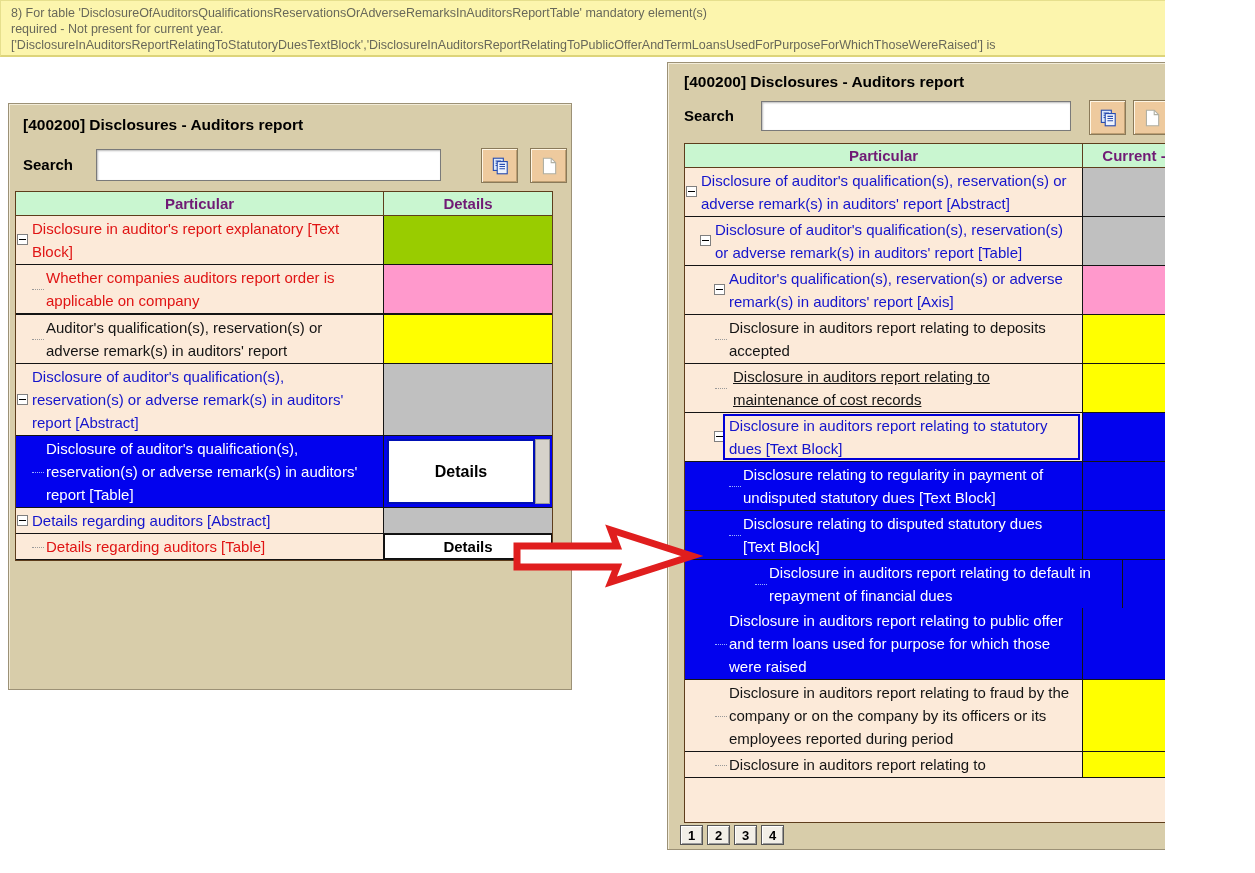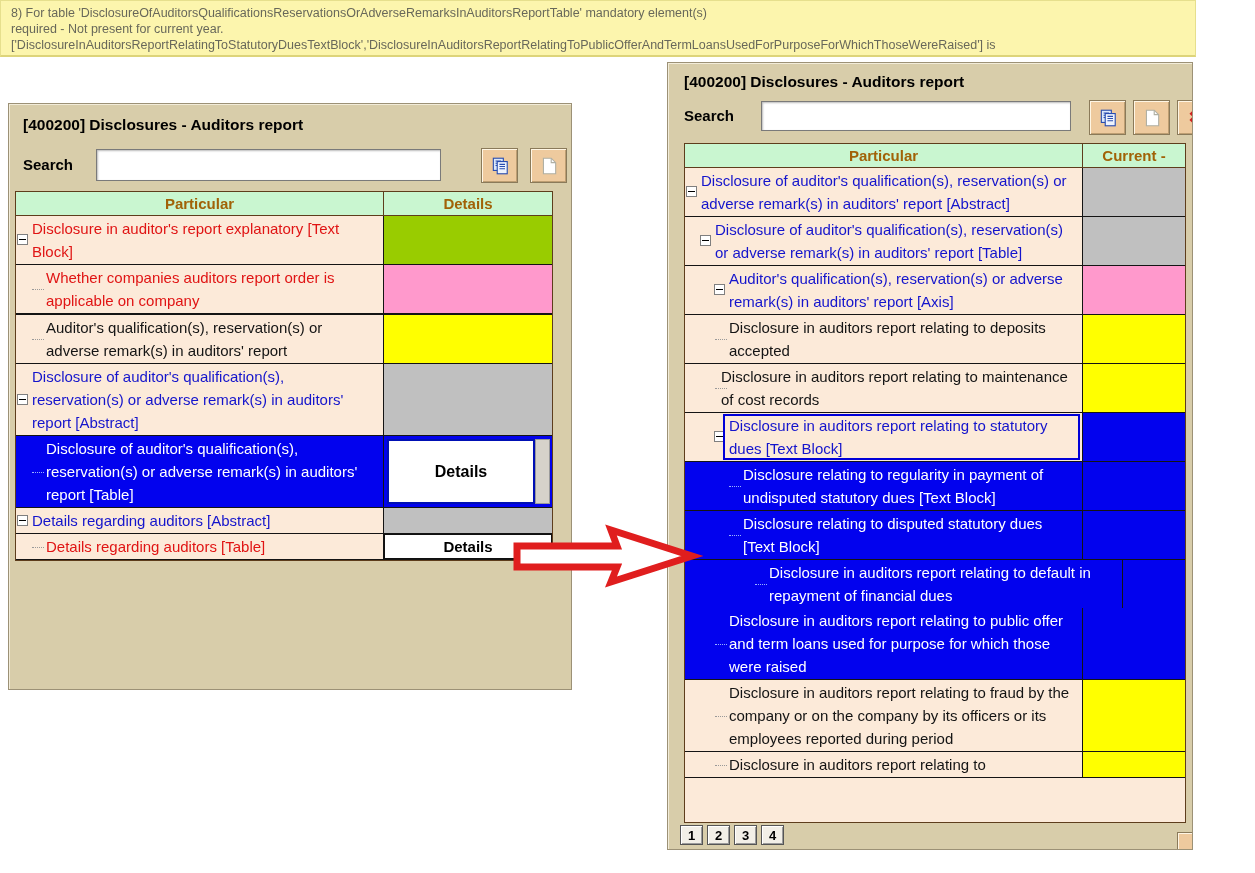--- a/index.html
+++ b/index.html
@@ -1,18 +1,18 @@
 <!DOCTYPE html>
 <html><head>
 <meta charset="utf-8">
 <style>
   * { box-sizing: border-box; margin: 0; padding: 0; }
   html,body { background:#fff; }
   .stage {
-    position: relative; width: 1255px; height: 873px; overflow: hidden;
+    position: relative; width: 1165px; height: 873px; overflow: hidden;
     background:#fff; font-family: "Liberation Sans", sans-serif;
   }
   
   .banner {
     position:absolute; left:0; top:0; width:1196px; height:57px;
     background:#fcf5ad; border:1px solid #e6df8d; border-bottom:2px solid #ddd47a;
     padding:4px 10px; color:#68685a; font-size:12.5px; line-height:16px;
     white-space:nowrap; overflow:hidden;
   }
   
@@ -41,21 +41,21 @@
     width:37px; height:35px; background:#eeca9e; border:1px solid #8a7a5a;
     box-shadow: inset 1px 1px 0 #fff6e4, inset -1px -1px 0 #bd9e72;
     display:flex; align-items:center; justify-content:center; cursor:pointer; flex:0 0 auto;
   }
   .x-glyph { color:#cf2020; font-weight:bold; font-size:17px; line-height:1; }
   
   .grid { position:absolute; border:1px solid #5e3d1c; background:#fcead9; overflow:hidden; }
   .grid.lgrid { left:6px;  top:87px; width:538px; --pw:368px; }
   .grid.rgrid { left:16px; top:80px; width:502px; height:680px; --pw:398px; }
   .ghead { display:flex; height:24px; background:#c9f6d0; border-bottom:1px solid #5e3d1c; }
-  .hc { display:flex; align-items:center; justify-content:center; font-weight:bold; font-size:15px; color:#a16207; overflow:hidden; white-space:nowrap; }
+  .hc { display:flex; align-items:center; justify-content:center; font-weight:bold; font-size:15px; color:#701a75; overflow:hidden; white-space:nowrap; }
   .hc.h1 { flex:0 0 var(--pw); border-right:1px solid #5e3d1c; }
   .hc.h2 { flex:1; }
   .trow { display:flex; border-bottom:1px solid #141414; background:#fcead9; }
   .trow.merge-below { border-bottom:none; }
   .trow.selected { background:#0202ee; }
   .cell.part {
     flex:0 0 var(--pw); position:relative; border-right:1px solid #141414;
     font-size:15px; line-height:23px; padding:1px 4px 1px 16px;
   }
   .cell.curr { flex:1; position:relative; }
@@ -228,21 +228,21 @@
             <div class="cell part t-blue" style="padding-left: 44px;"><span class="expander" style="left: 29px;">
                 <i></i>
               </span><span class="rowtext">Auditor's qualification(s), reservation(s) or adverse remark(s) in auditors' report [Axis]</span></div>
             <div class="cell curr" style="background: rgb(255, 153, 204);"></div>
           </div>
           <div class="trow">
             <div class="cell part t-black" style="padding-left: 44px;"><span class="dots" style="left: 30px;"></span><span class="rowtext">Disclosure in auditors report relating to deposits accepted</span></div>
             <div class="cell curr" style="background: rgb(255, 255, 0);"></div>
           </div>
           <div class="trow">
-            <div class="cell part t-black" style="padding-left: 36px;"><span class="dots" style="left: 30px;"></span><span class="rowtext">Disclosure in auditors report relating to maintenance of cost records</span></div>
+            <div class="cell part t-black" style="padding-left: 48px; text-decoration: underline;"><span class="dots" style="left: 30px;"></span><span class="rowtext">Disclosure in auditors report relating to maintenance of cost records</span></div>
             <div class="cell curr" style="background: rgb(255, 255, 0);"></div>
           </div>
           <div class="trow">
             <div class="cell part t-blue" style="padding-left: 44px;"><span class="expander" style="left: 29px;">
                 <i></i>
               </span><span class="rowtext">Disclosure in auditors report relating to statutory dues [Text Block]</span><span class="focus-box" style="left: 38px;"></span></div>
             <div class="cell curr" style="background: rgb(2, 2, 238);"></div>
           </div>
           <div class="trow selected">
             <div class="cell part t-white" style="padding-left: 58px;"><span class="dots" style="left: 44px;"></span><span class="rowtext">Disclosure relating to regularity in payment of undisputed statutory dues [Text Block]</span></div>

